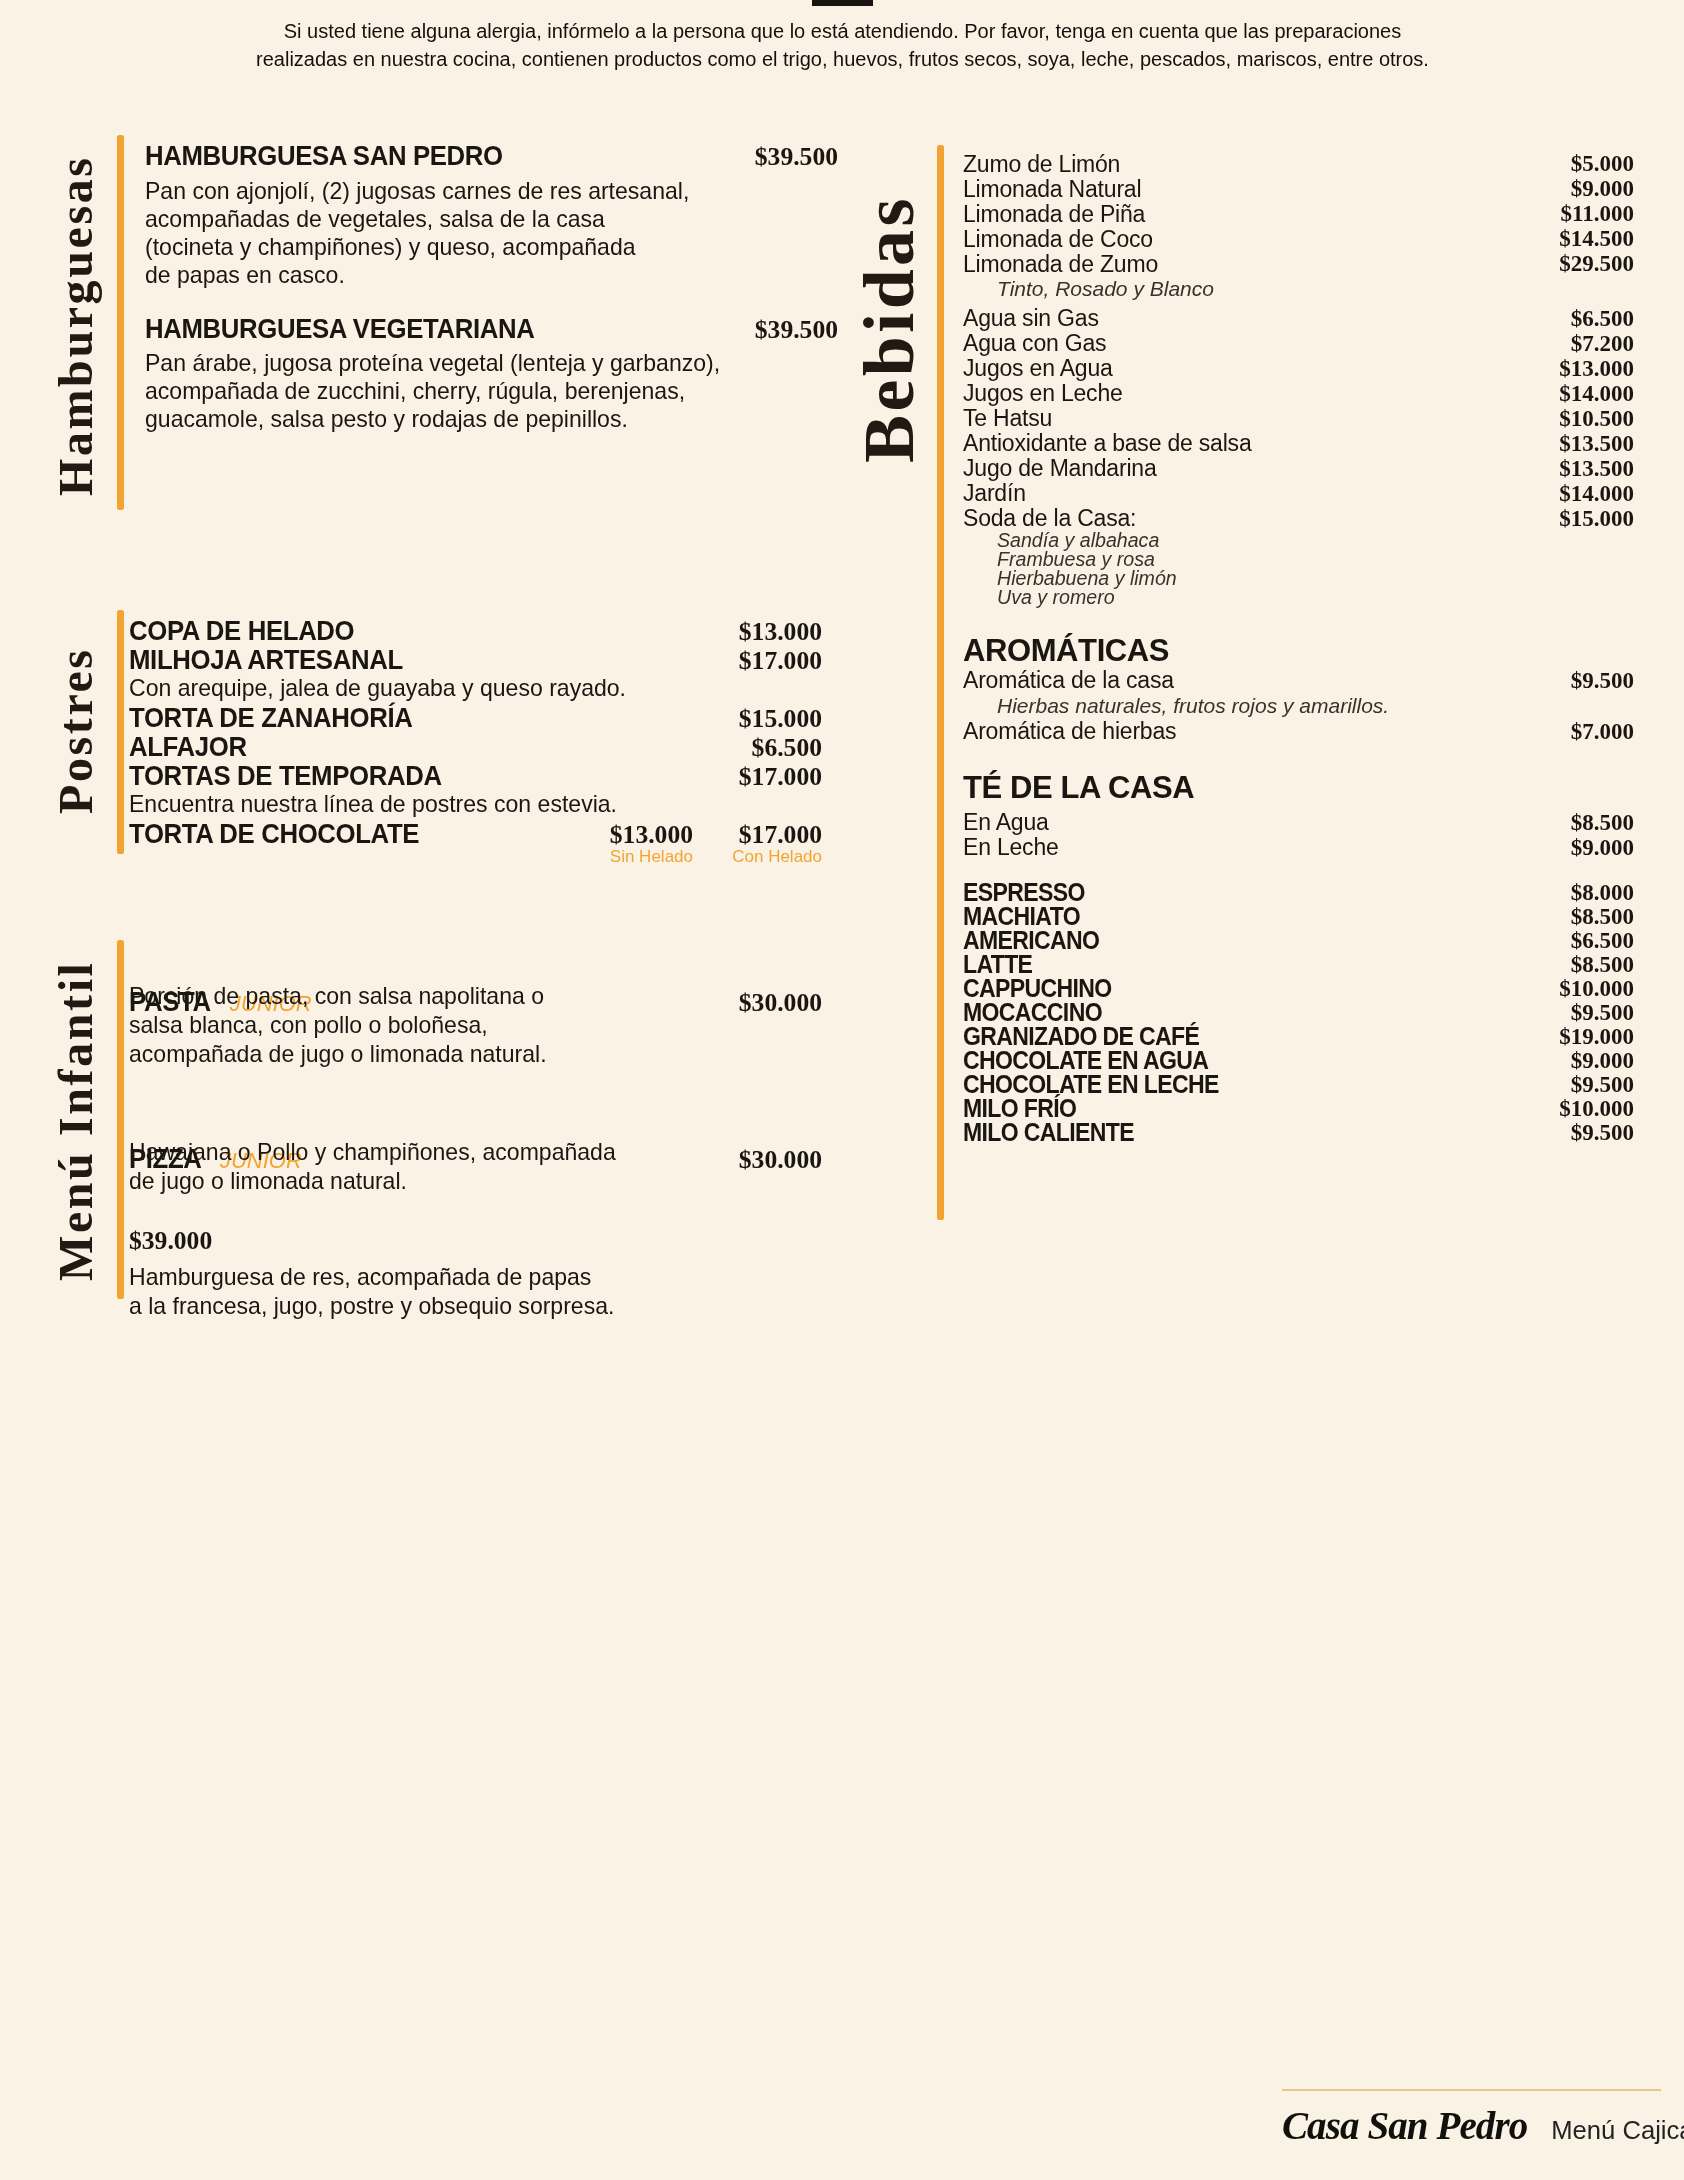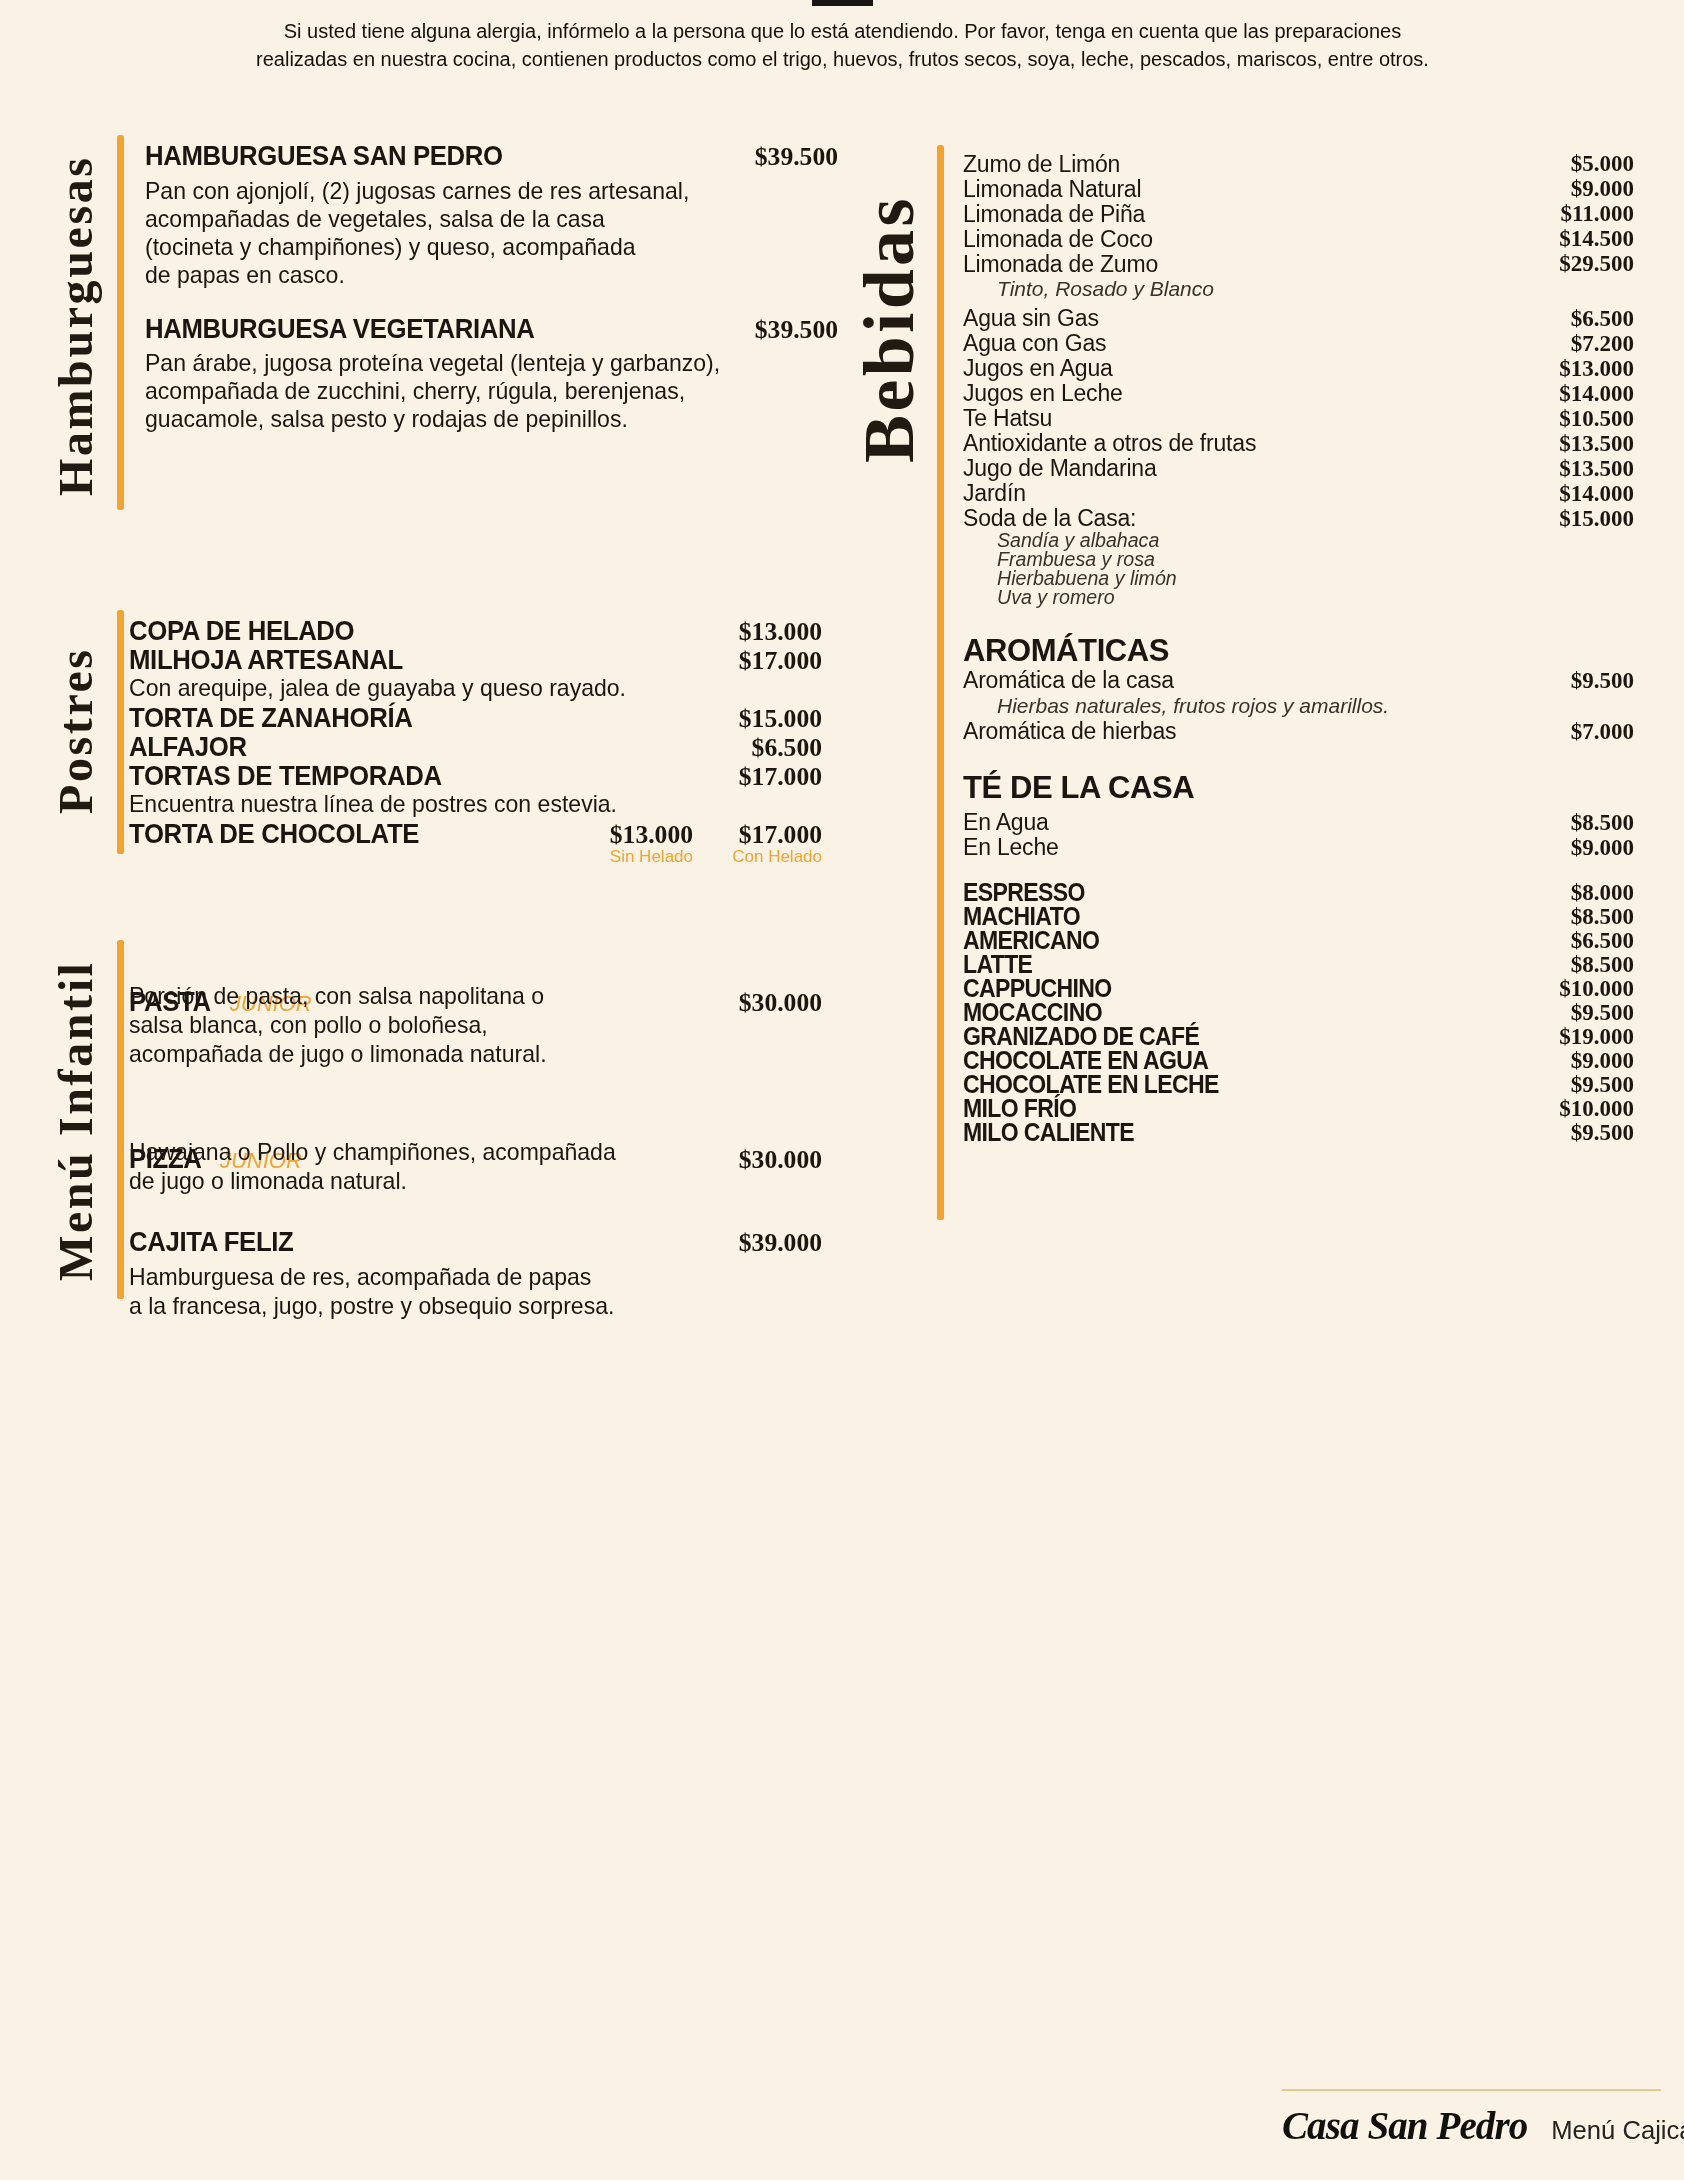--- a/index.html
+++ b/index.html
@@ -184,23 +184,20 @@
         <span class="tl">
           <span class="tname">PIZZA</span>
           <span class="tag">JUNIOR</span>
         </span>
         <span class="lp">$30.000</span>
       </div>
       <div class="desc">Hawaiana o Pollo y champiñones, acompañada
 de jugo o limonada natural.</div>
       <div class="gap" style="height: 31px;"></div>
       <div class="trow">
-        <span class="tl">
-          <span class="tname">CAJITA FELIZ</span>
-        </span>
         <span class="lp">$39.000</span>
       </div>
       <div class="desc">Hamburguesa de res, acompañada de papas
 a la francesa, jugo, postre y obsequio sorpresa.</div>
     </div>
 </div>
 
 <div class="section" id="sec-bebidas" style="left:852px;top:138px;width:799px;height:1099px;">
   <div class="vlabel big" style="left:-5.1px;top:12px;height:358px;">Bebidas</div>
   <div class="vrule" style="left:85px;top:6.8px;height:1075px;"></div>
@@ -241,21 +238,21 @@
       </div>
       <div class="row">
         <span class="lbl">Jugos en Leche</span>
         <span class="rp">$14.000</span>
       </div>
       <div class="row">
         <span class="lbl">Te Hatsu</span>
         <span class="rp">$10.500</span>
       </div>
       <div class="row">
-        <span class="lbl">Antioxidante a otros de frutas</span>
+        <span class="lbl">Antioxidante a base de salsa</span>
         <span class="rp">$13.500</span>
       </div>
       <div class="row">
         <span class="lbl">Jugo de Mandarina</span>
         <span class="rp">$13.500</span>
       </div>
       <div class="row">
         <span class="lbl">Jardín</span>
         <span class="rp">$14.000</span>
       </div>

